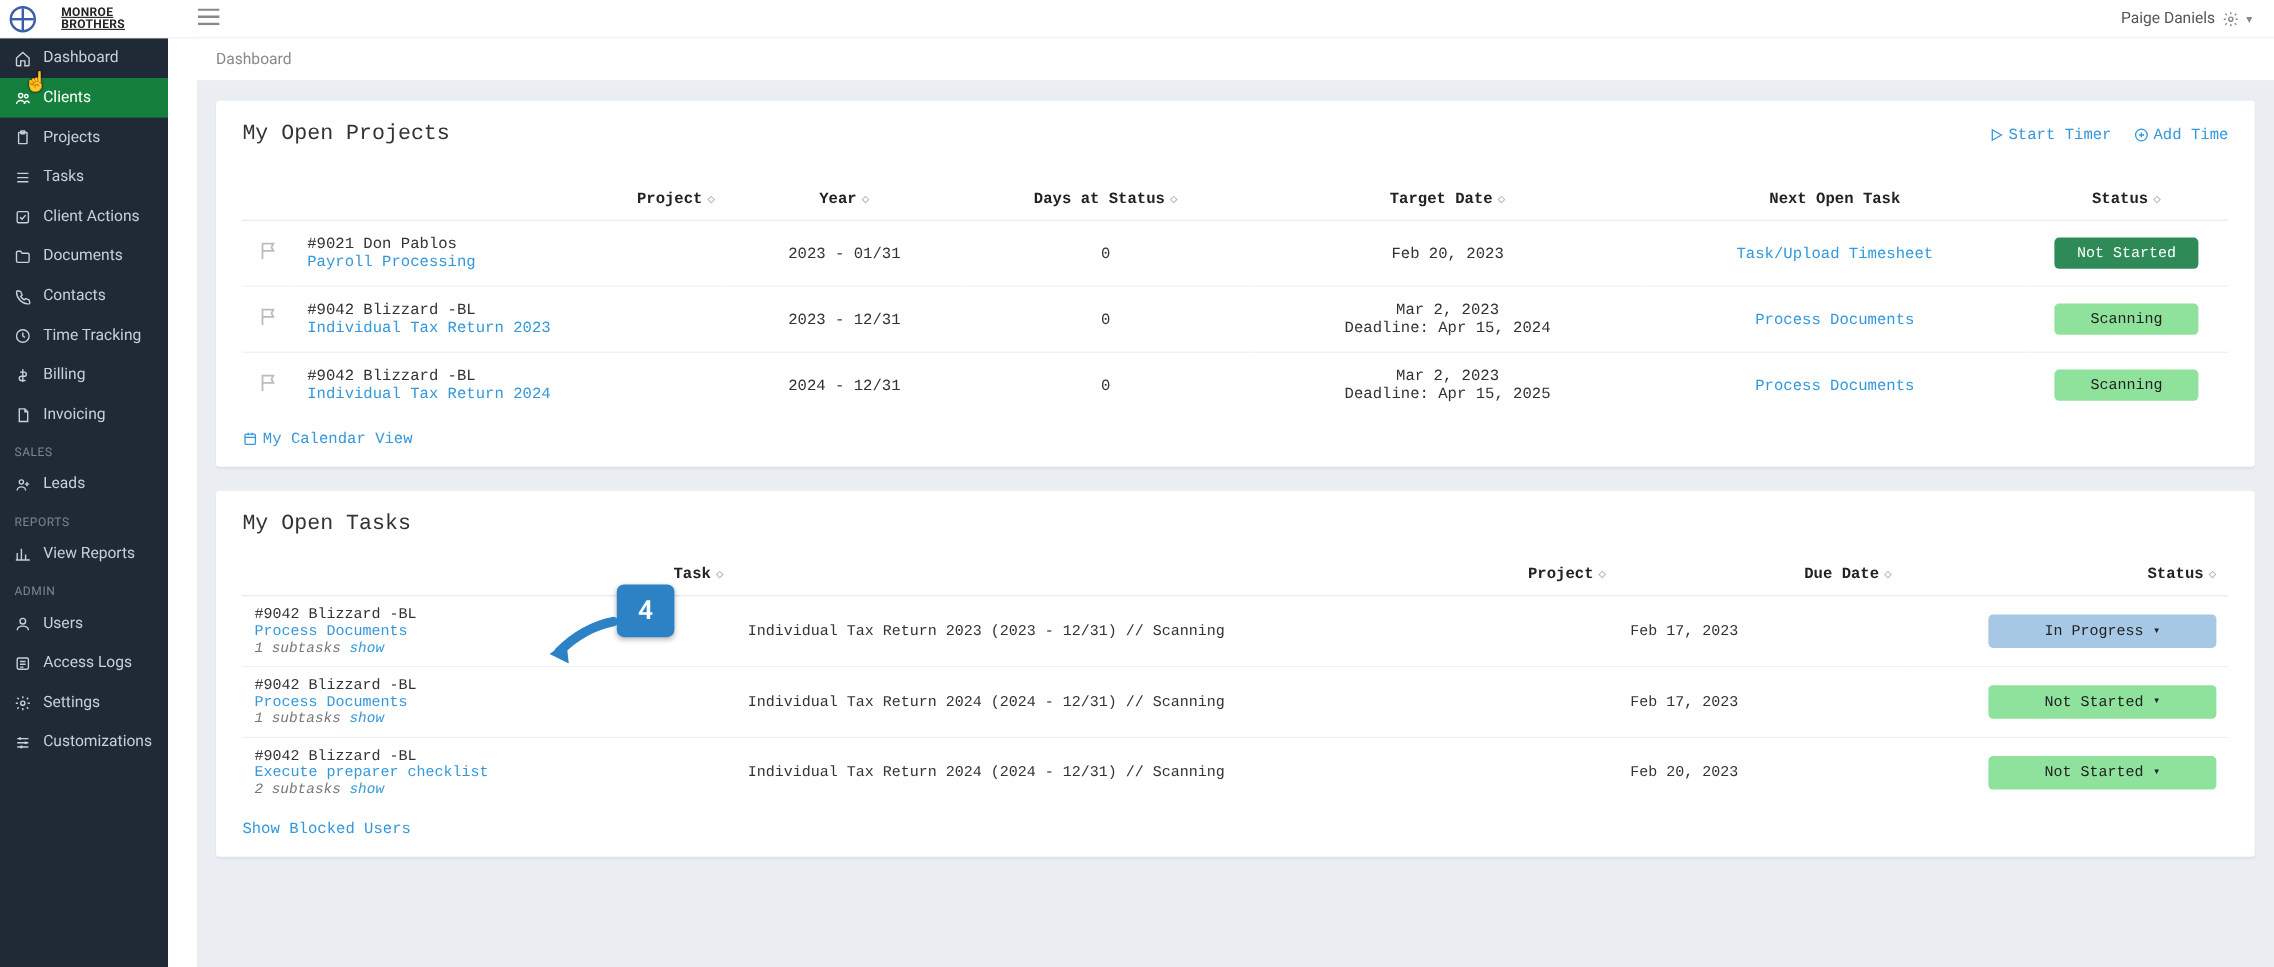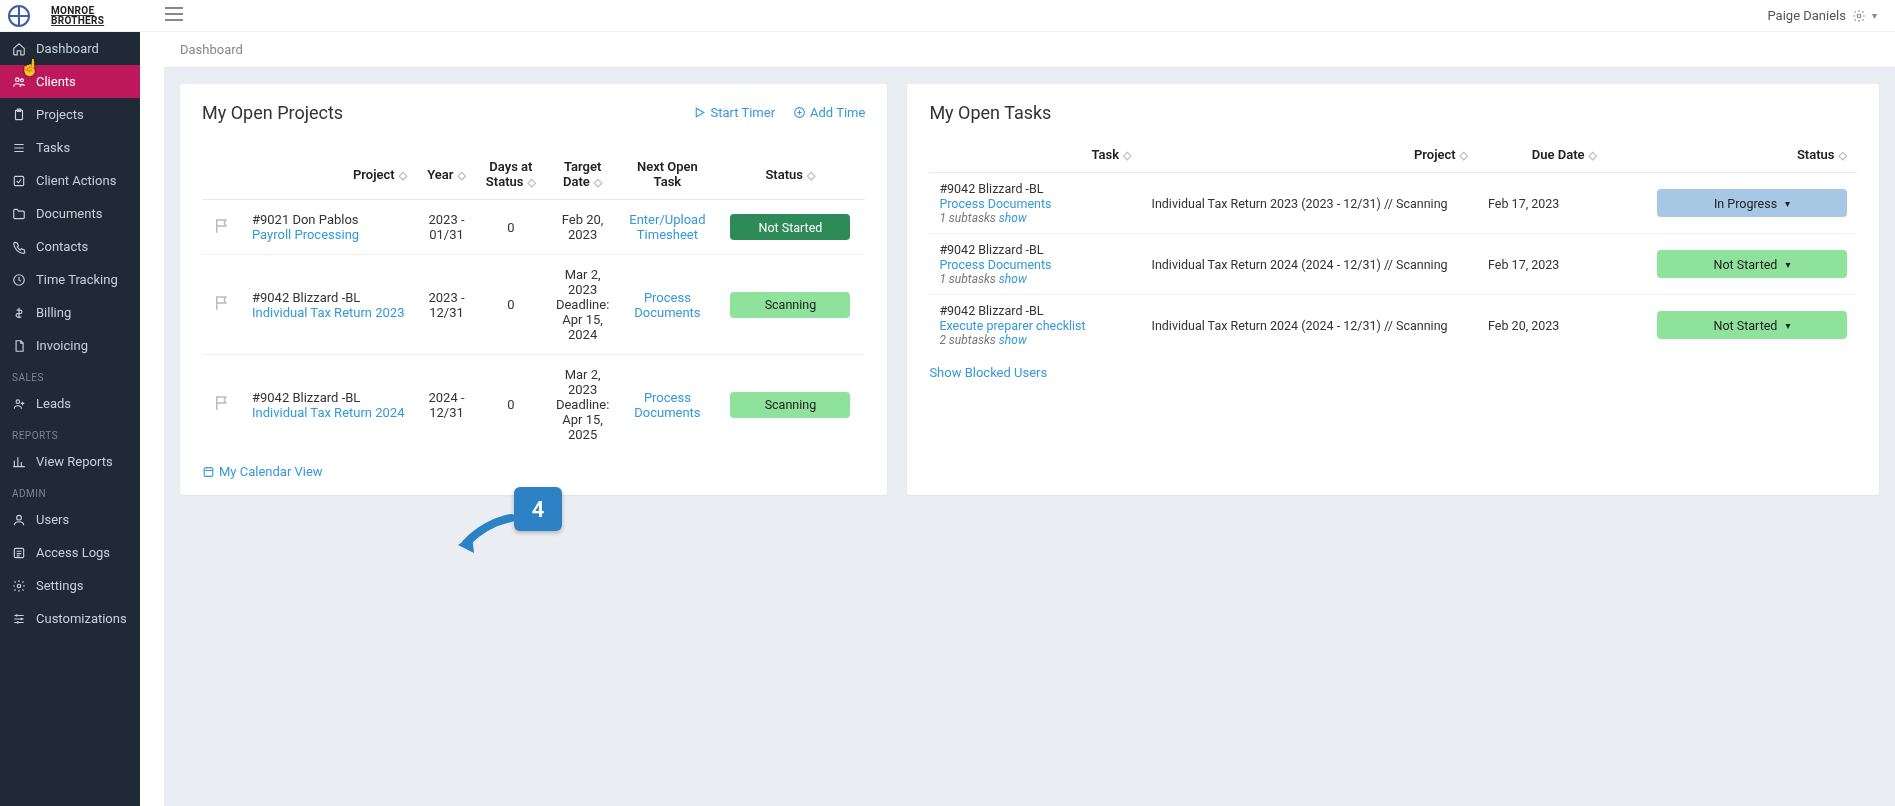--- a/index.html
+++ b/index.html
@@ -49,21 +49,21 @@
     display: flex;
     flex-direction: column;
     font-size: 13px;
   }
   .nav-item {
     display: flex; align-items: center; gap: 10px;
     padding: 9px 12px;
     cursor: pointer;
     color: #c8d0d8;
   }
-  .nav-item.active { background: #be185d; color: #fff; }
+  .nav-item.active { background: #15803d; color: #fff; }
   .nav-item svg { width: 14px; height: 14px; flex-shrink: 0; }
   .nav-section {
     padding: 10px 12px 4px 12px;
     font-size: 10px;
     color: #7a8693;
     letter-spacing: .5px;
     text-transform: uppercase;
   }
 
   
@@ -84,21 +84,21 @@
     position: relative;
   }
   .breadcrumb {
     background: #fff;
     padding: 10px 16px;
     font-size: 13px;
     color: #888;
     border-bottom: 1px solid #e7e7e7;
   }
 
-  .panels { padding: 16px; display: flex; flex-direction: row; gap: 20px; overflow: auto; }
+  .panels { padding: 16px; display: flex; flex-direction: column; gap: 20px; overflow: auto; font-family: Liberation Mono, monospace; }
 
   .panel {
     background: #fff;
     border-radius: 3px;
     box-shadow: 0 1px 2px rgba(0,0,0,.05);
     padding: 18px 22px 16px 22px;
   }
   .panel-head {
     display: flex; justify-content: space-between; align-items: center;
     margin-bottom: 26px;
@@ -379,21 +379,21 @@
     <td class="proj-cell">
       <div class="proj-title">#9021 Don Pablos</div>
       <div class="proj-link">Payroll Processing</div>
     </td>
     <td class="center">2023 - 01/31</td>
     <td class="center">0</td>
     <td class="center">
       <div>Feb 20, 2023</div>
 
     </td>
-    <td class="center"><span class="proj-link">Enter/Upload Timesheet</span></td>
+    <td class="center"><span class="proj-link">Task/Upload Timesheet</span></td>
     <td class="status-cell">
       <span class="pill green-dark">Not Started</span>
     </td>
               </tr>
               <tr>
     <td class="flag-cell">
       <svg width="18" height="18" viewBox="0 0 24 24">
                     <path d="M5 3v18M5 4h12l-2 4 2 4H5" fill="none" stroke="#bbb" stroke-width="2"></path>
                   </svg>
     </td>

